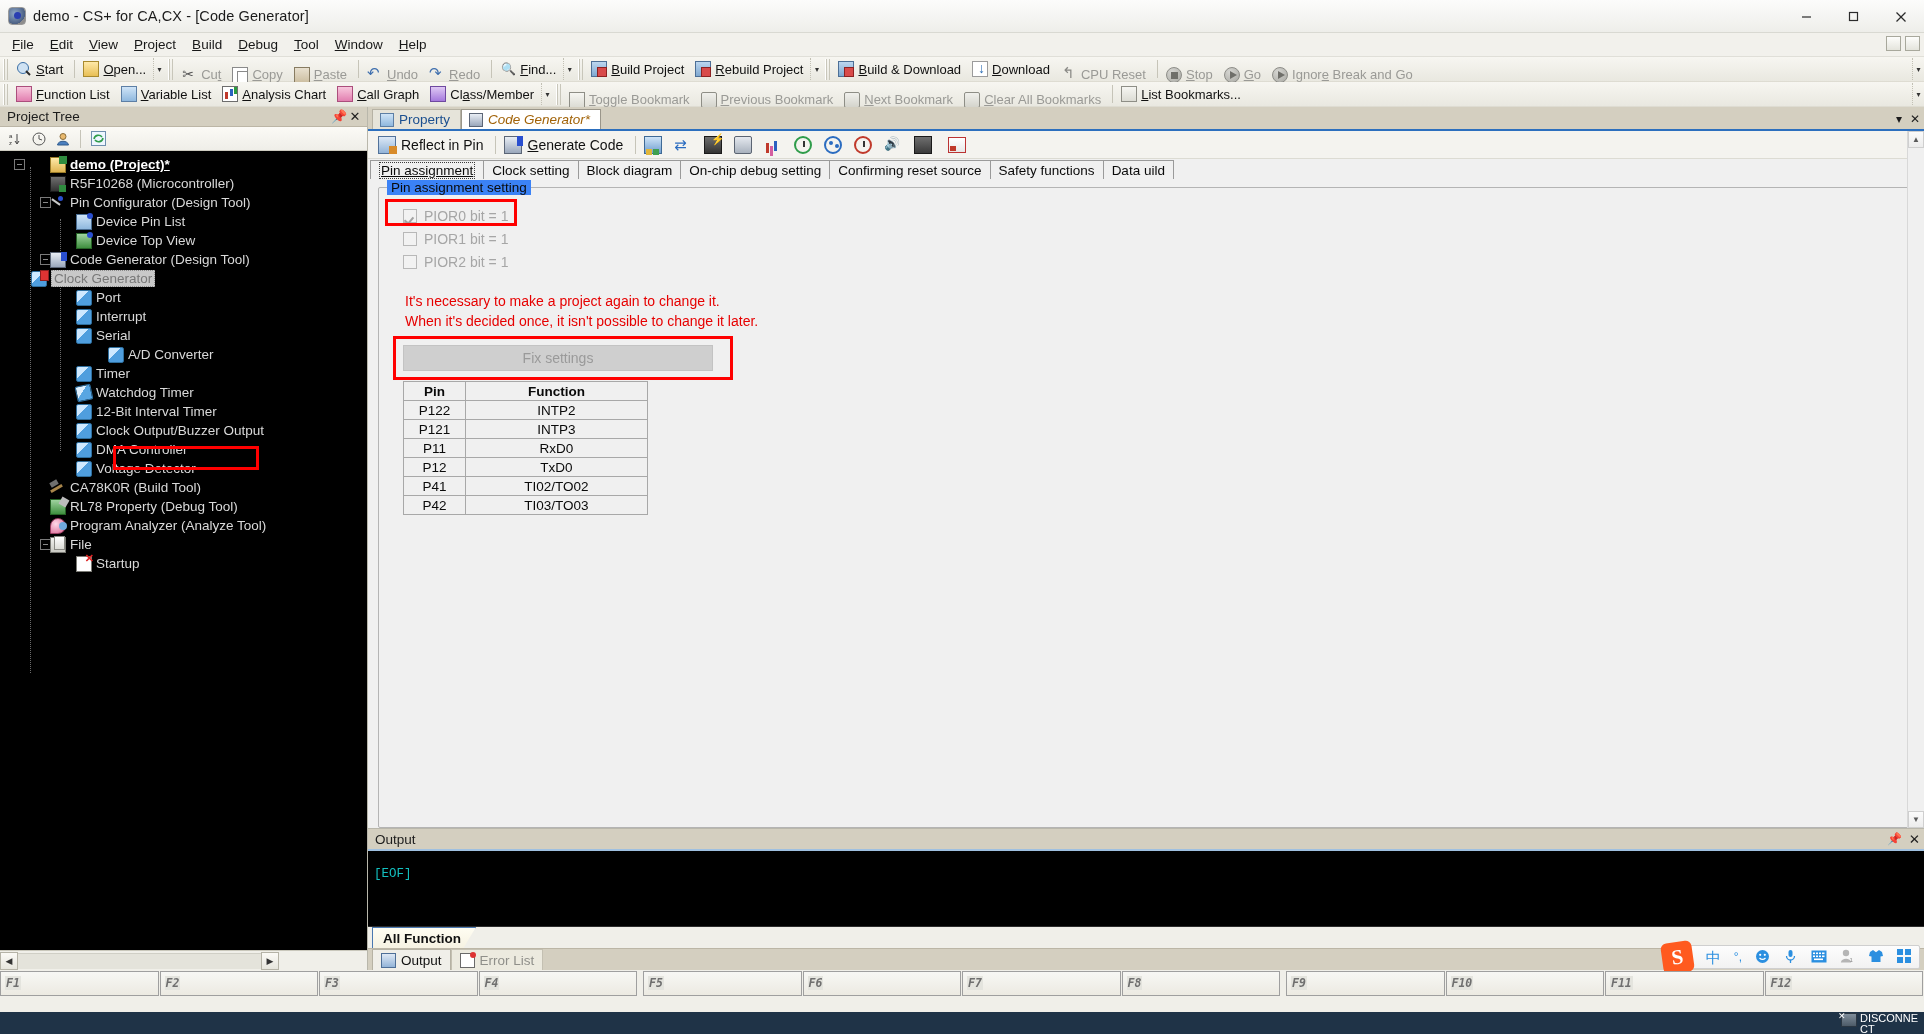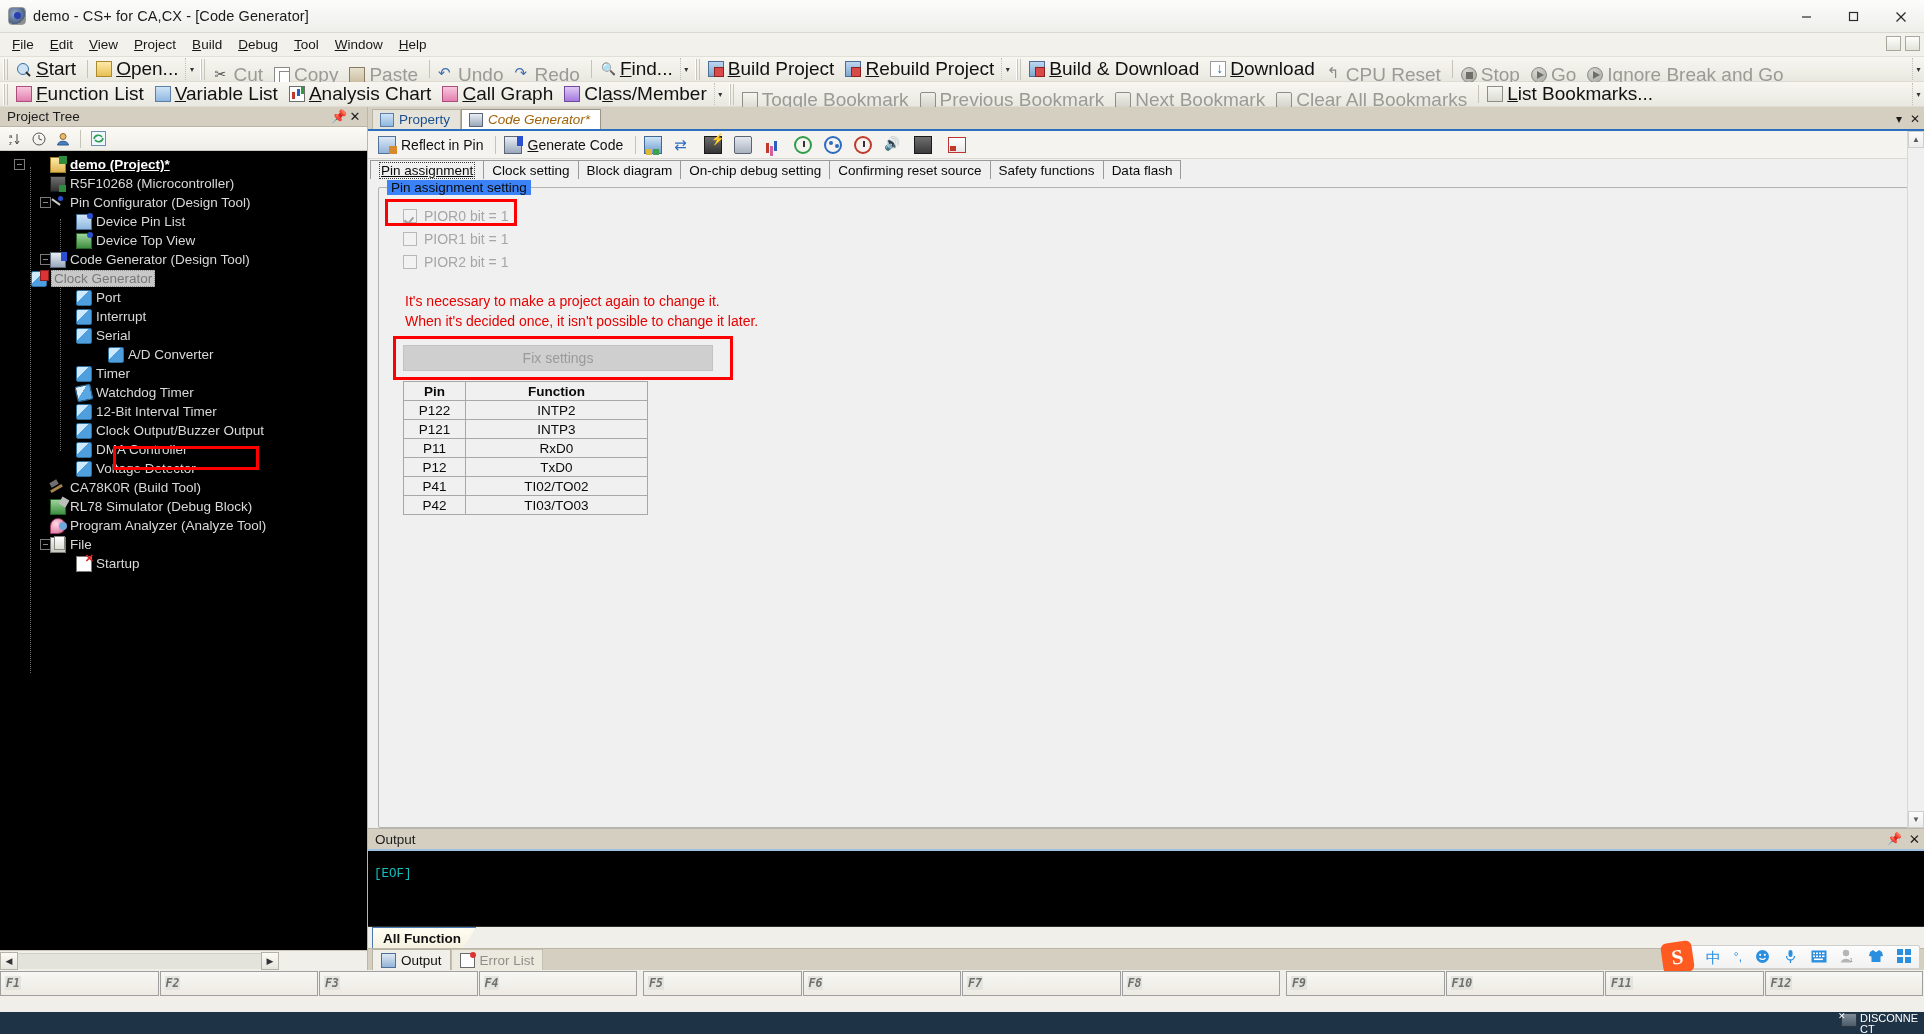--- a/index.html
+++ b/index.html
@@ -54,21 +54,21 @@
   .mini-sq { width:15px; height:15px; border:1px solid #a8a89c; background:linear-gradient(#fdfdfb,#e4e4dc);}
 
   
   .toolbar-row {
     height: 25px; background: linear-gradient(#f7f6f1,#e9e8e0);
     display: flex; align-items: center; border-bottom: 1px solid #dedcd2;
     position: relative;
   }
   .tb-item {
     display: flex; align-items: center; gap: 4px; height: 22px;
-    padding: 0 7px 0 4px; font-size: 19px; color: #111; cursor: default;
+    padding: 0 7px 0 4px; font-size: 13px; color: #111; cursor: default;
     white-space: nowrap;
   }
   .tb-item.disabled { color: #9a9a96; margin-top: 11px; }
   .tb-sep { width: 1px; height: 18px; background: #c6c4b8; margin: 0 4px; }
   .tb-grip {
     width: 6px; height: 21px; margin: 0 3px;
     background: repeating-linear-gradient(to right,#c8c6ba 0 1px, transparent 1px 3px);
     border-left:1px solid #fff;
   }
   .tb-overflow {
@@ -660,21 +660,21 @@
         <div class="tnode" style="padding-left:76px">
           <span class="ticon ti-cube"></span>
           <span class="tlabel">Voltage Detector</span>
         </div>
         <div class="tnode" style="padding-left:50px">
           <span class="ticon ti-hammer"></span>
           <span class="tlabel">CA78K0R (Build Tool)</span>
         </div>
         <div class="tnode" style="padding-left:50px">
           <span class="ticon ti-sim"></span>
-          <span class="tlabel">RL78 Simulator (Debug Block)</span>
+          <span class="tlabel">RL78 Property (Debug Tool)</span>
         </div>
         <div class="tnode" style="padding-left:50px">
           <span class="ticon ti-pa"></span>
           <span class="tlabel">Program Analyzer (Analyze Tool)</span>
         </div>
         <div class="tnode" style="padding-left:26px">
           <span class="expander" style="left:40px;top:4px;">–</span>
           <span style="width:24px"></span>
           <span class="ticon ti-file"></span>
           <span class="tlabel">File</span>
@@ -773,21 +773,21 @@
           <div class="subtab">
             <span>On-chip debug setting</span>
           </div>
           <div class="subtab">
             <span>Confirming reset source</span>
           </div>
           <div class="subtab">
             <span>Safety functions</span>
           </div>
           <div class="subtab">
-            <span>Data flash</span>
+            <span>Data uild</span>
           </div>
         </div>
 
         <div class="groupbox">
           <div class="legend">Pin assignment setting</div>
           <div class="gb-inner">
 
             <div style="position:relative; width:320px;">
               <div class="cbrow">
                 <span class="cbox checked"></span>

